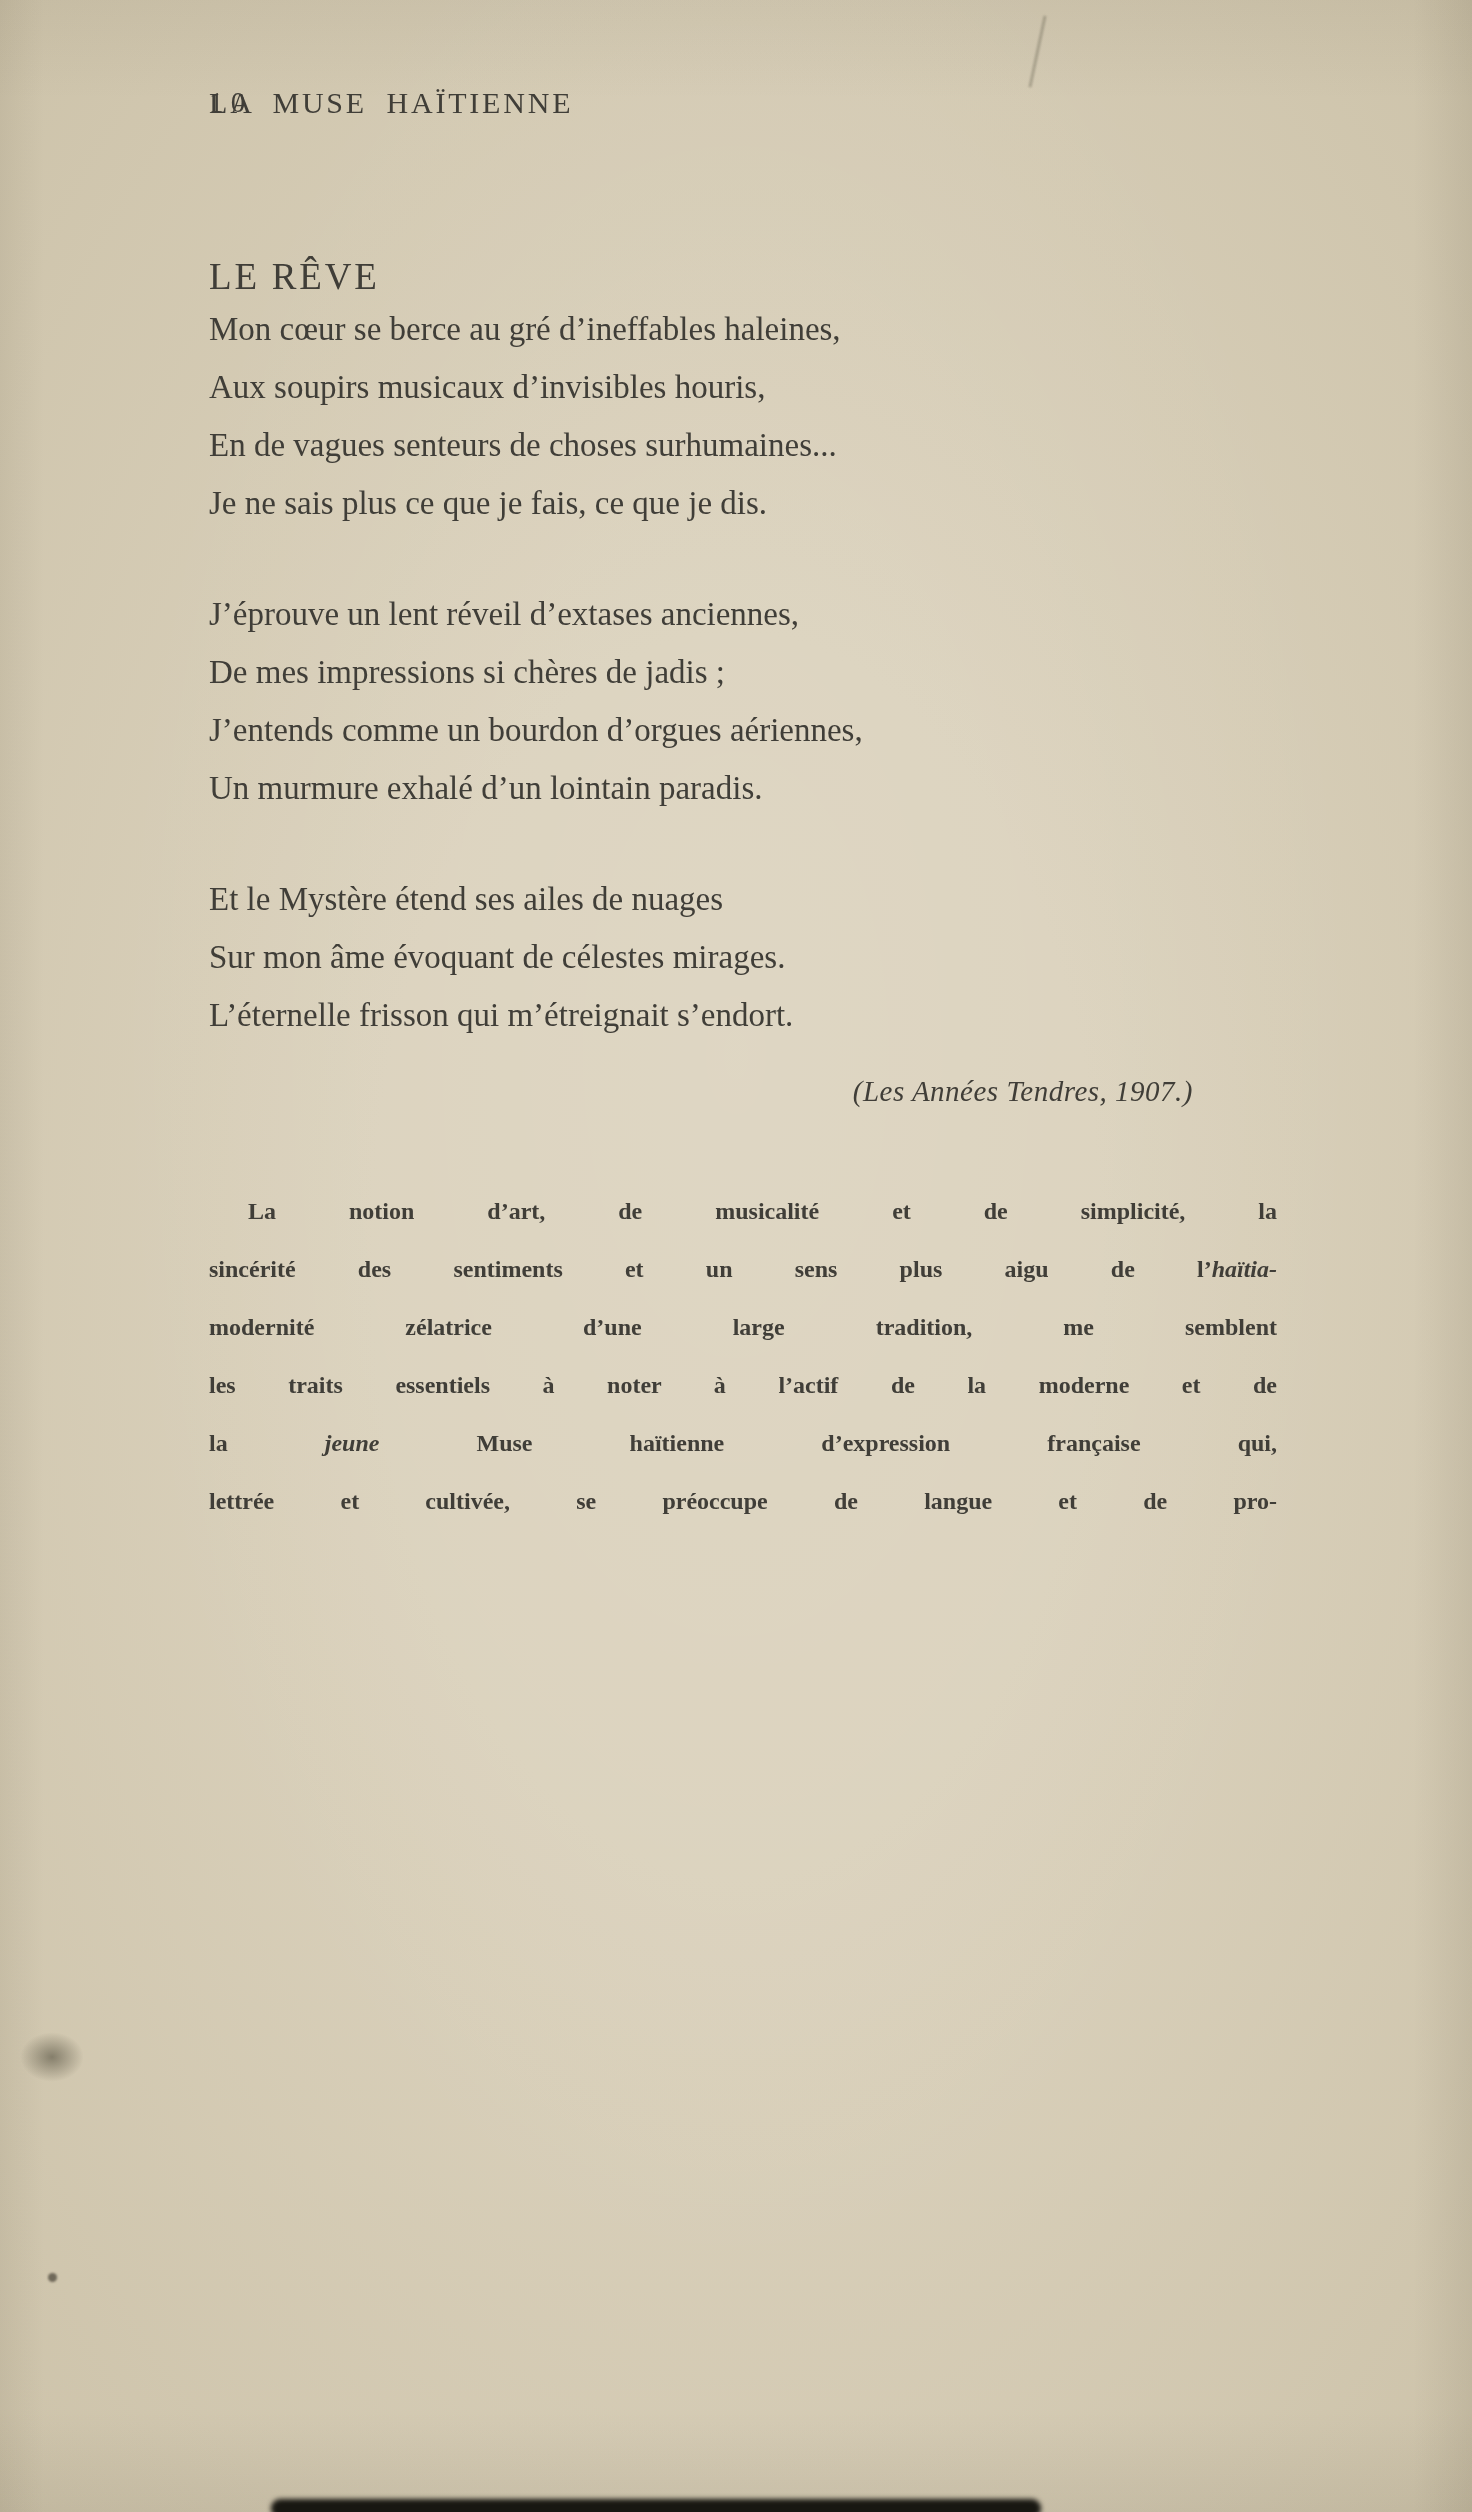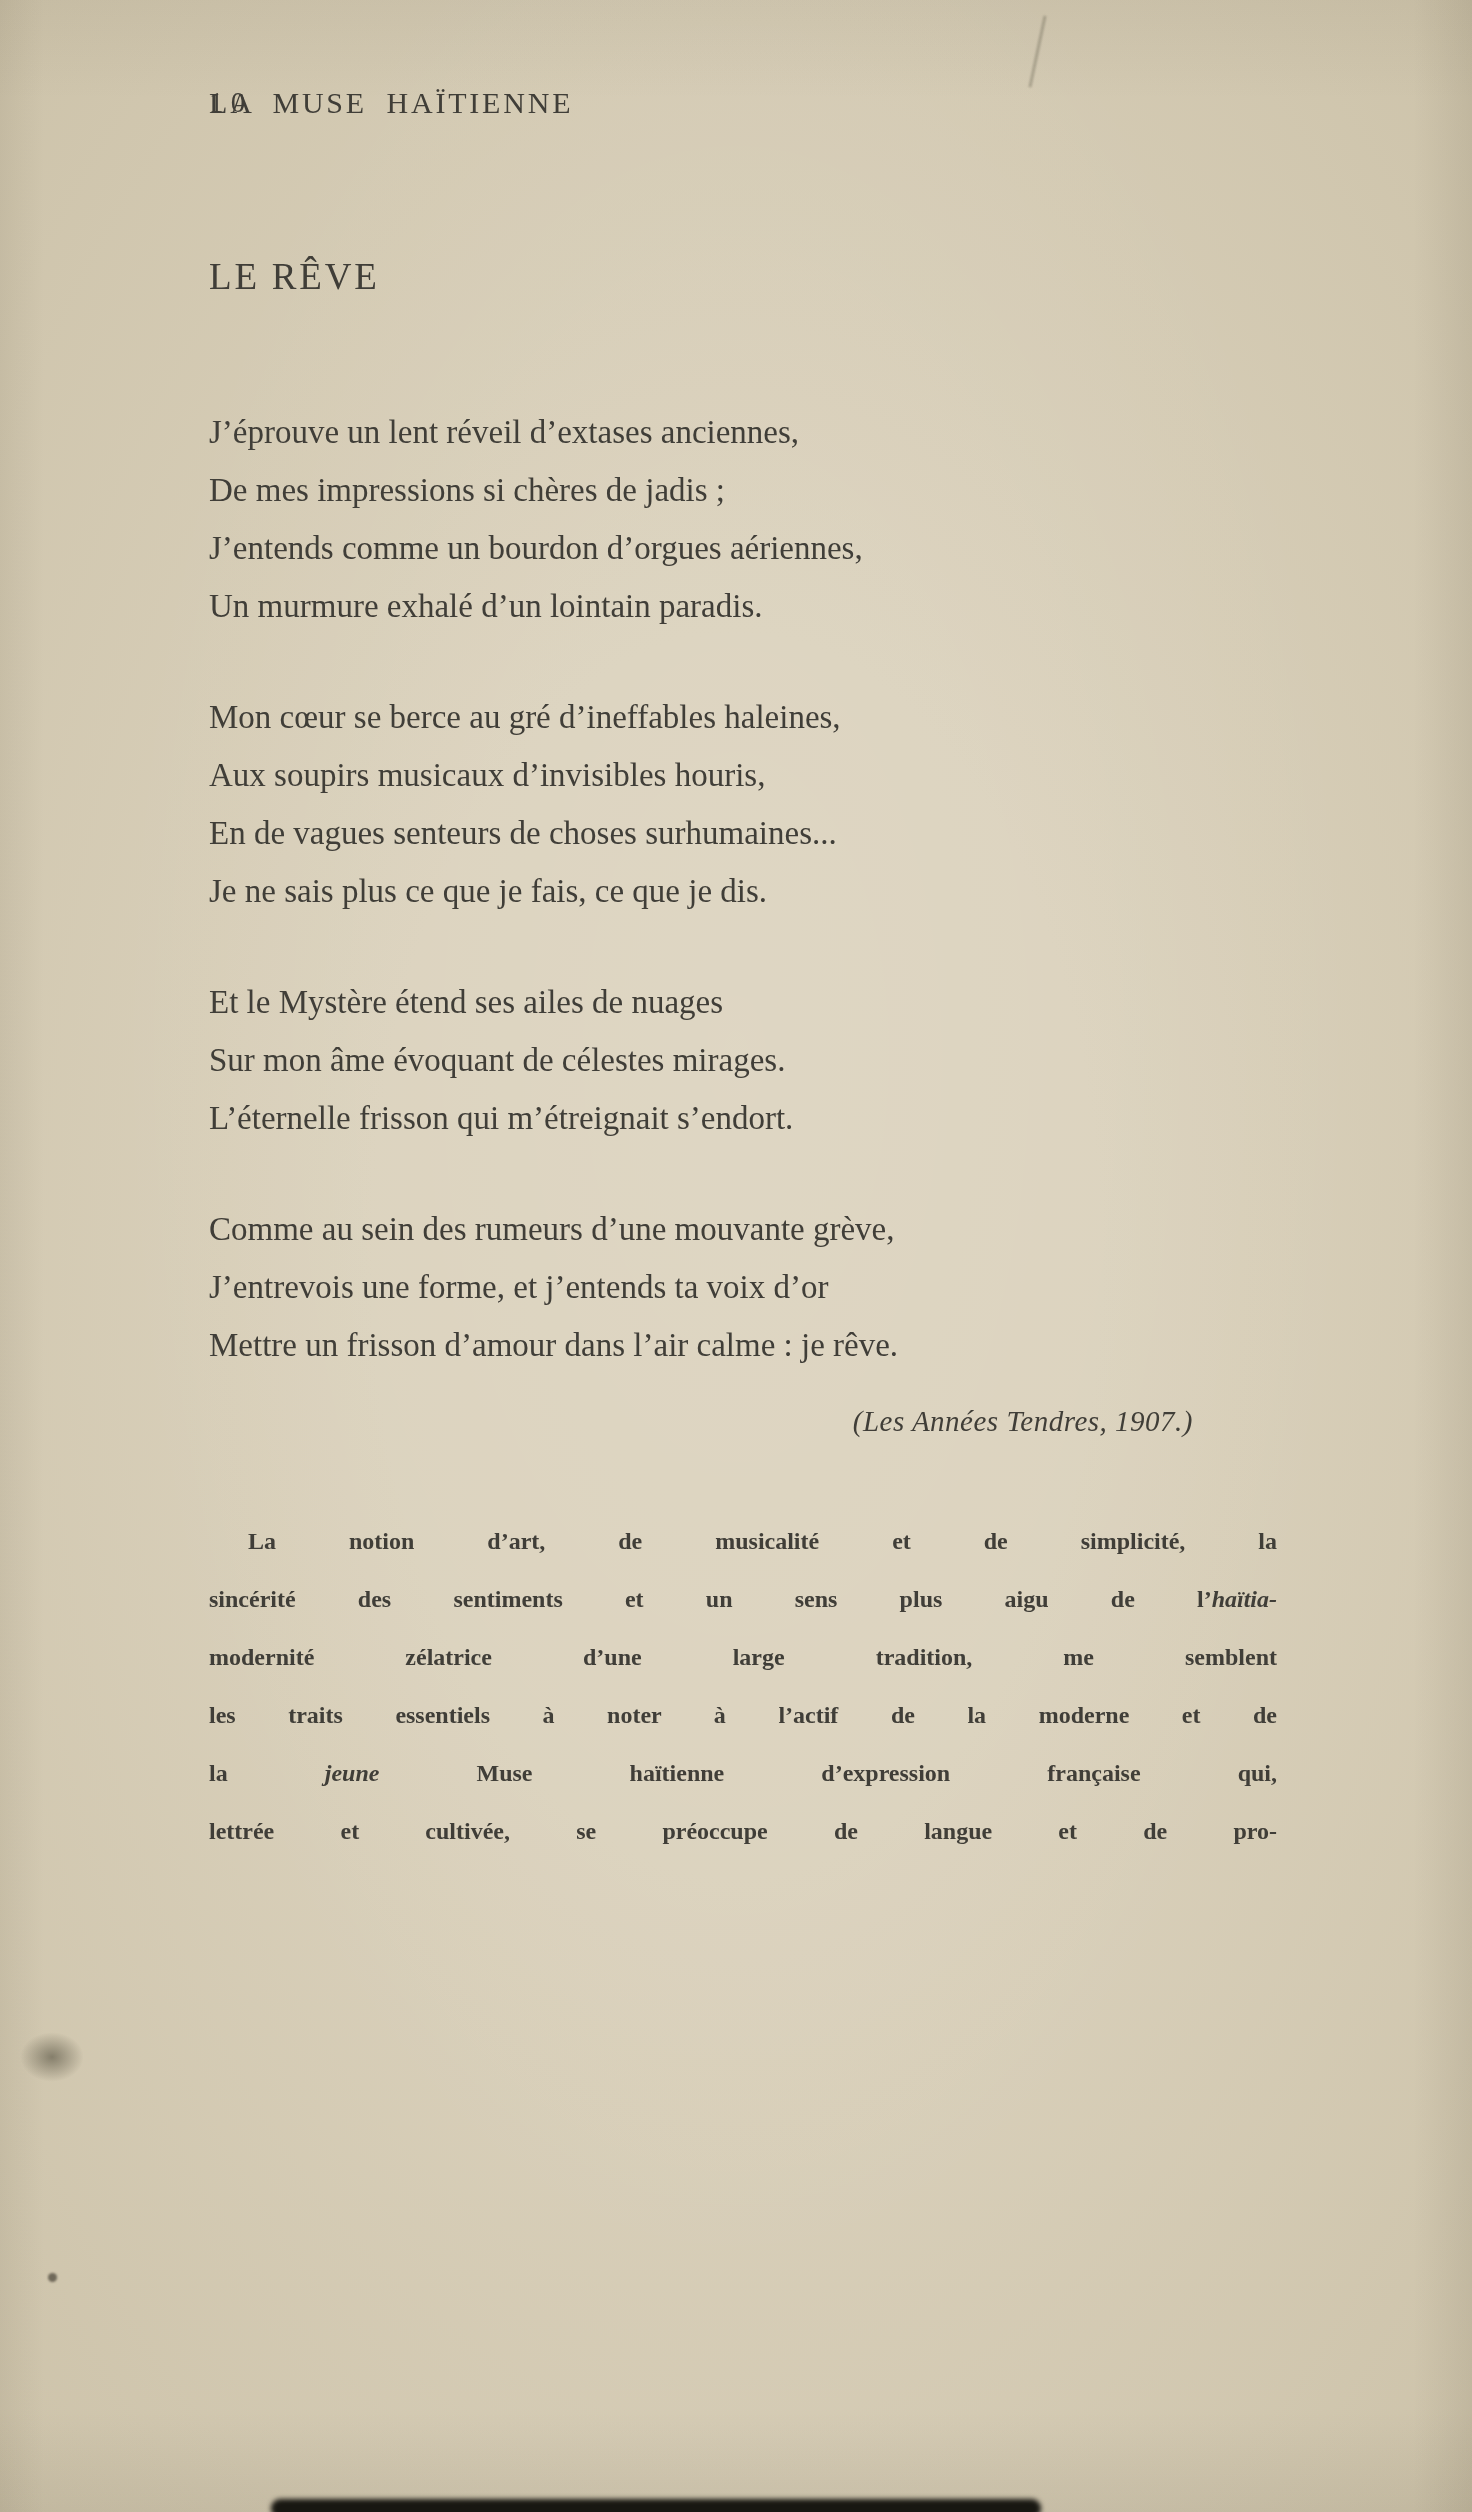--- a/index.html
+++ b/index.html
@@ -139,45 +139,40 @@
 
 <div class="page-inner">
 
   <div class="header">
     <span class="page-number">10</span>
     <span class="running-head">LA MUSE HAÏTIENNE</span>
   </div>
 
   <h1 class="poem-title">LE RÊVE</h1>
 
+  <div class="stanza">
+    <div class="poem-line">Mon cœur se berce au gré d’ineffables haleines,</div>
+    <div class="poem-line">Aux soupirs musicaux d’invisibles houris,</div>
+    <div class="poem-line">En de vagues senteurs de choses surhumaines...</div>
+    <div class="poem-line">Je ne sais plus ce que je fais, ce que je dis.</div>
+  </div>
+
   <div class="stanza stanza-first">
     <div class="poem-line">J’éprouve un lent réveil d’extases anciennes,</div>
     <div class="poem-line">De mes impressions si chères de jadis ;</div>
     <div class="poem-line">J’entends comme un bourdon d’orgues aériennes,</div>
     <div class="poem-line">Un murmure exhalé d’un lointain paradis.</div>
   </div>
 
   <div class="stanza">
-    <div class="poem-line">Mon cœur se berce au gré d’ineffables haleines,</div>
-    <div class="poem-line">Aux soupirs musicaux d’invisibles houris,</div>
-    <div class="poem-line">En de vagues senteurs de choses surhumaines...</div>
-    <div class="poem-line">Je ne sais plus ce que je fais, ce que je dis.</div>
-  </div>
-
-  <div class="stanza">
     <div class="poem-line">Et le Mystère étend ses ailes de nuages</div>
     <div class="poem-line">Sur mon âme évoquant de célestes mirages.</div>
     <div class="poem-line">L’éternelle frisson qui m’étreignait s’endort.</div>
   </div>
 
-  <div class="stanza">
-    <div class="poem-line">Comme au sein des rumeurs d’une mouvante grève,</div>
-    <div class="poem-line">J’entrevois une forme, et j’entends ta voix d’or</div>
-    <div class="poem-line">Mettre un frisson d’amour dans l’air calme : je rêve.</div>
-  </div>
 
   <div class="attribution">
     <i>(Les Années Tendres, 1907.)</i>
   </div>
 
   <div class="prose">
     <p class="prose-line indent"><span>La notion d’art, de musicalité et de simplicité, la</span></p>
     <p class="prose-line"><span>sincérité des sentiments et un sens plus aigu de l’</span><i>haïtia-</i></p>
     <p class="prose-line"><span>modernité zélatrice d’une large tradition, me semblent</span></p>
     <p class="prose-line"><span>les traits essentiels à noter à l’actif de la moderne et de</span></p>

